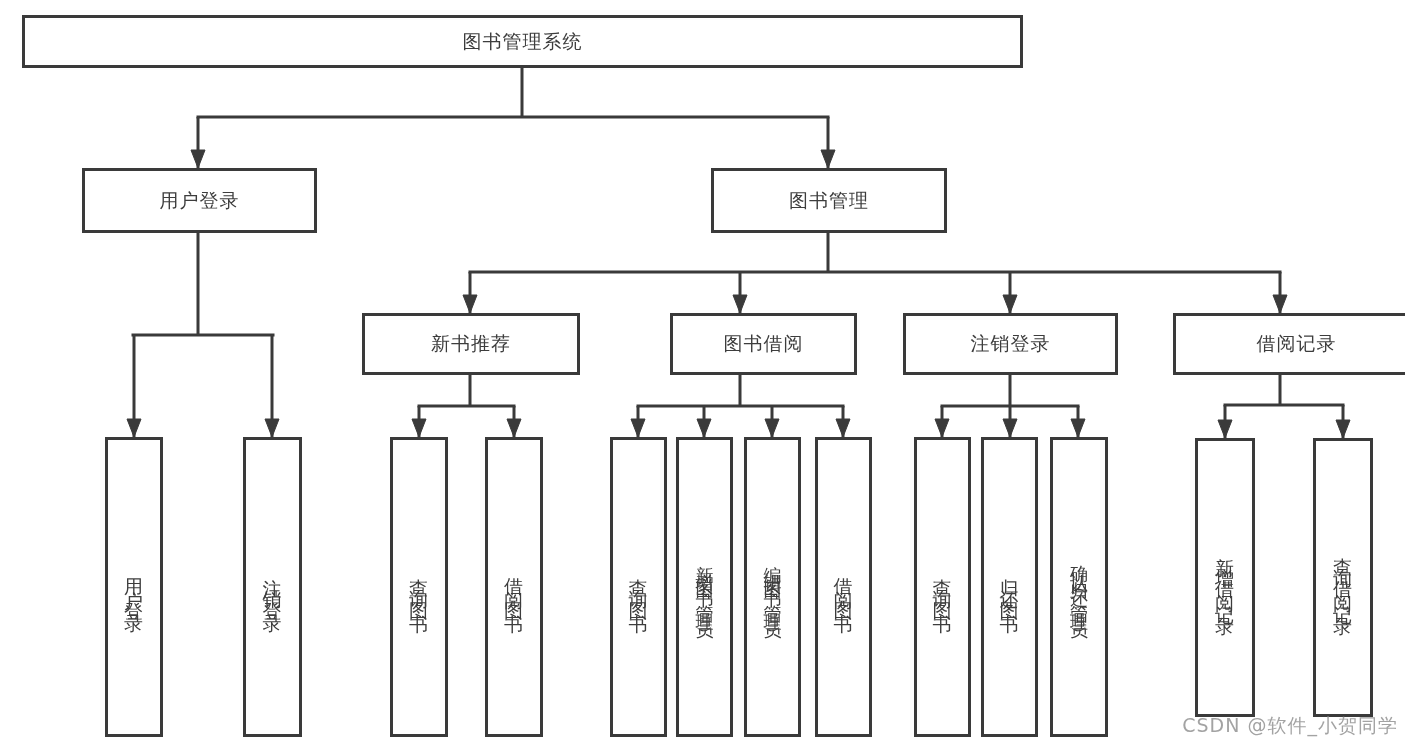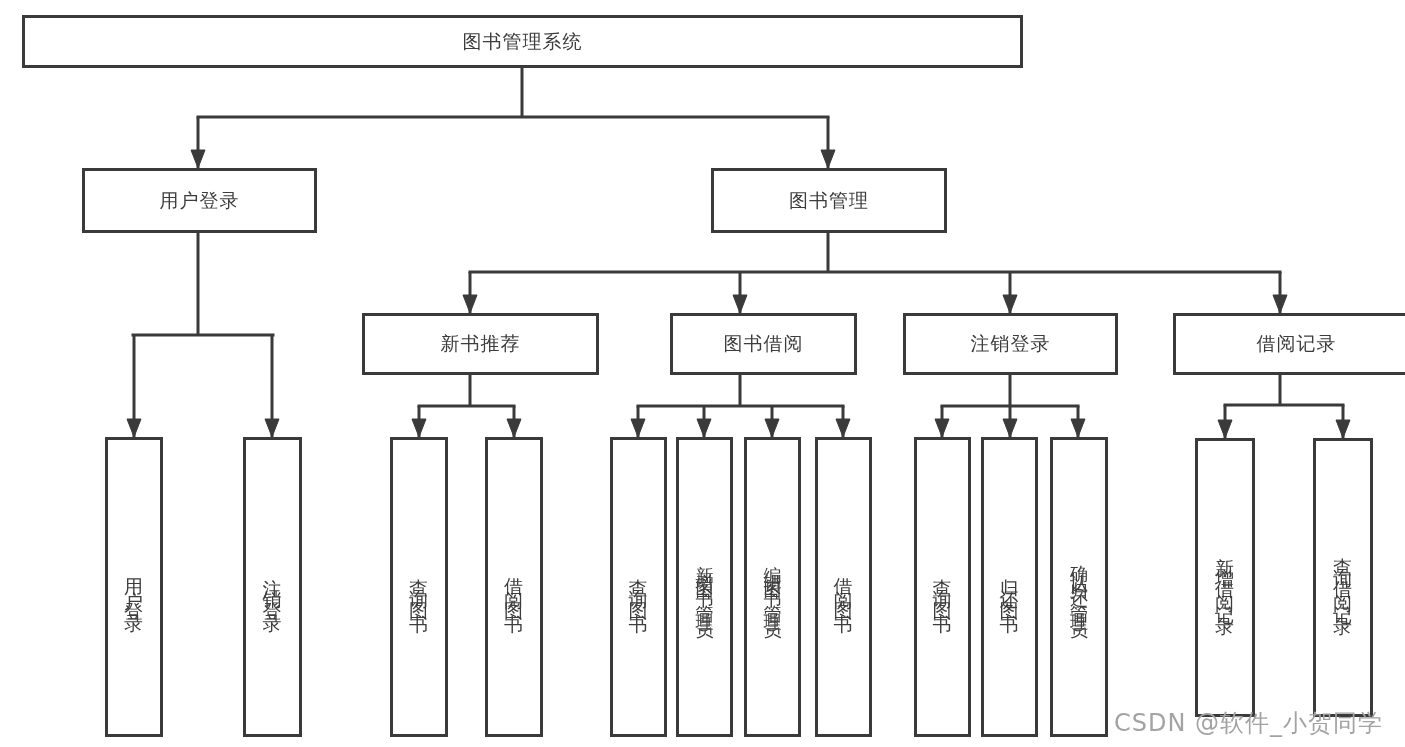--- a/index.html
+++ b/index.html
@@ -15,22 +15,22 @@
     display:flex; align-items:center; justify-content:center;
     font-size:19px; letter-spacing:1px;
   }
   .node .lbl { white-space:nowrap; }
   .vnode .lbl {
     writing-mode:vertical-rl; text-orientation:mixed;
     letter-spacing:12px; line-height:1; white-space:normal;
   }
   .vnode.tight .lbl { letter-spacing:8px; font-size:18px; }
   .watermark {
-    position:absolute; right:22px; bottom:8px;
-    font-size:24px; letter-spacing:1px; color:#a3a3a3;
+    position:absolute; right:7px; bottom:8px;
+    font-size:19px; letter-spacing:1px; color:#a3a3a3;
   }
 </style>
 </head>
 <body>
 
 <div class="stage">
 
   <svg class="wires" viewBox="0 0 1405 747" xmlns="http://www.w3.org/2000/svg">
     <defs>
       <marker id="ah" markerUnits="userSpaceOnUse" markerWidth="22" markerHeight="18" refX="19" refY="8" orient="auto">
@@ -77,21 +77,21 @@
     <span class="lbl">图书管理系统</span>
   </div>
 
   <div class="node" style="left:82px;top:168px;width:235px;height:65px;">
     <span class="lbl">用户登录</span>
   </div>
   <div class="node" style="left:711px;top:168px;width:236px;height:65px;">
     <span class="lbl">图书管理</span>
   </div>
 
-  <div class="node" style="left:362px;top:313px;width:237px;height:62px;">
+  <div class="node" style="left:362px;top:313px;width:218px;height:62px;">
     <span class="lbl">新书推荐</span>
   </div>
   <div class="node" style="left:670px;top:313px;width:187px;height:62px;">
     <span class="lbl">图书借阅</span>
   </div>
   <div class="node" style="left:903px;top:313px;width:215px;height:62px;">
     <span class="lbl">注销登录</span>
   </div>
   <div class="node" style="left:1173px;top:313px;width:247px;height:62px;">
     <span class="lbl">借阅记录</span>

